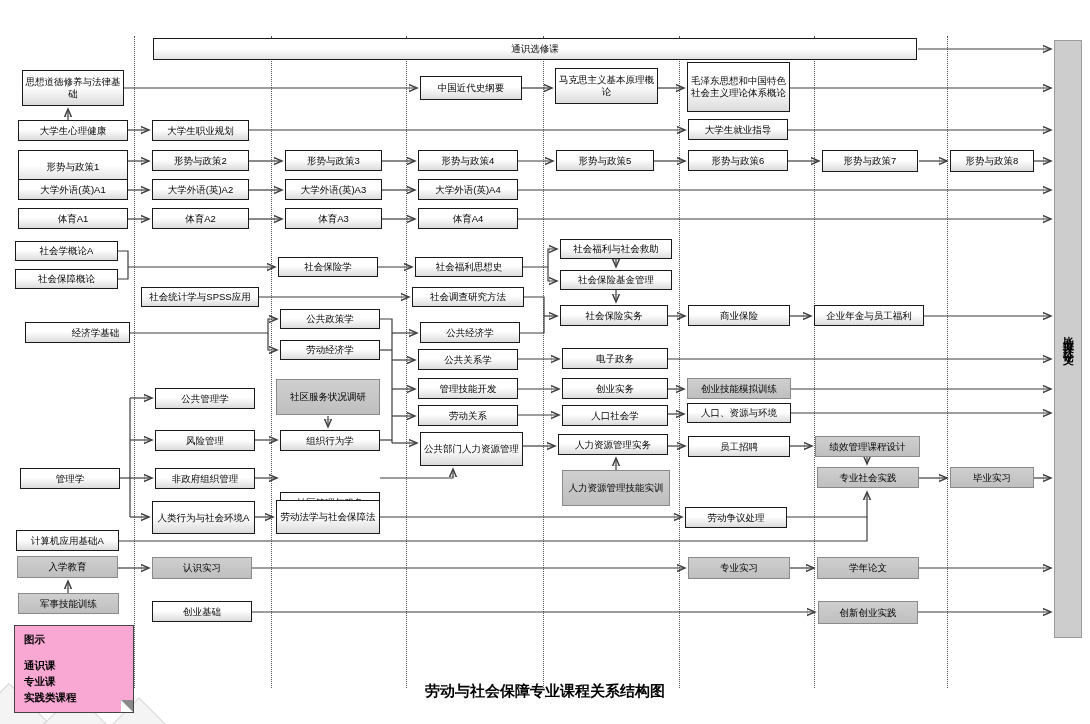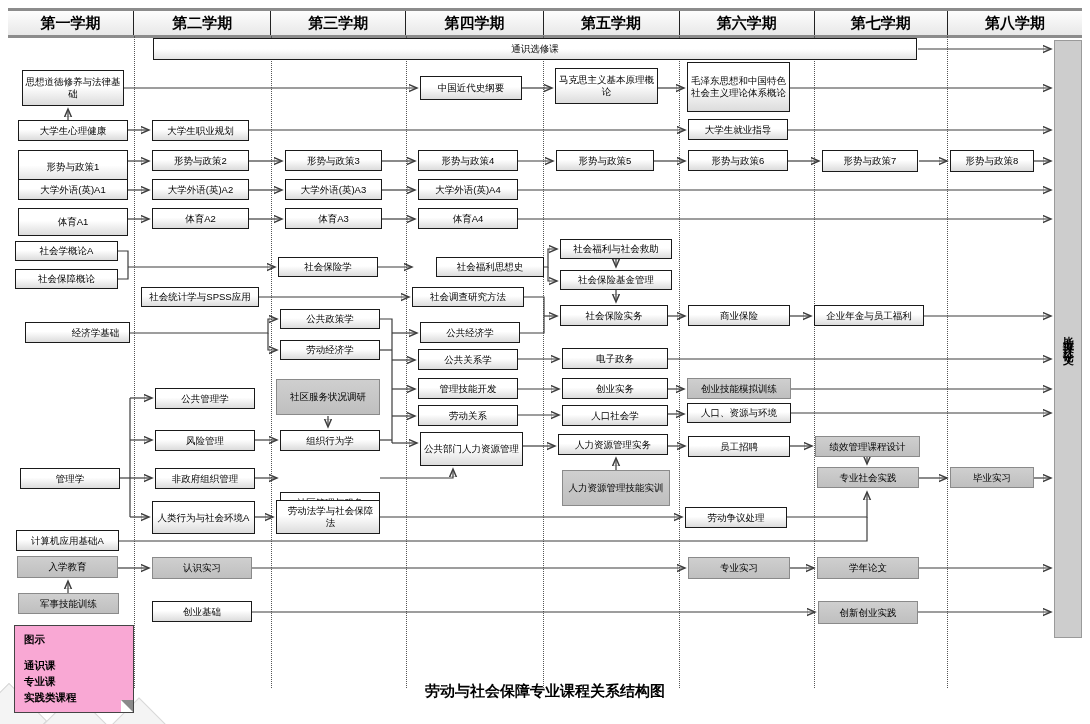--- a/index.html
+++ b/index.html
@@ -44,30 +44,20 @@
   #edges{position:absolute;left:0;top:0;z-index:2;pointer-events:none;}
   #edges path{fill:none;stroke:var(--line-color);stroke-width:1.2;}
   
   .curl{position:absolute;background:#f4f4f4;border:1px solid #d7d7d7;transform:rotate(45deg);z-index:1;}
 </style>
 </head>
 <body>
 
 <div id="page">
 
-  <div id="sem-header">
-      <div class="sem-cell" style="width: 126px;">第一学期</div>
-      <div class="sem-cell" style="width: 137px;">第二学期</div>
-      <div class="sem-cell" style="width: 135px;">第三学期</div>
-      <div class="sem-cell" style="width: 137px;">第四学期</div>
-      <div class="sem-cell" style="width: 136px;">第五学期</div>
-      <div class="sem-cell" style="width: 135px;">第六学期</div>
-      <div class="sem-cell" style="width: 133px;">第七学期</div>
-      <div class="sem-cell" style="width: 135px;">第八学期</div>
-    </div>
 
   <div id="dividers">
       <div class="divider" style="left: 134px;"></div>
       <div class="divider" style="left: 271px;"></div>
       <div class="divider" style="left: 406px;"></div>
       <div class="divider" style="left: 543px;"></div>
       <div class="divider" style="left: 679px;"></div>
       <div class="divider" style="left: 814px;"></div>
       <div class="divider" style="left: 947px;"></div>
     </div>
@@ -76,21 +66,21 @@
 
   <div id="grad-bar">
     <span>毕业设计（论文）</span>
   </div>
 
   <div id="nodes">
       <div class="node course" style="left: 22px; top: 70px; width: 102px; height: 36px;">思想道德修养与法律基础</div>
       <div class="node course" style="left: 18px; top: 120px; width: 110px; height: 21px;">大学生心理健康</div>
       <div class="node course" style="left: 18px; top: 150px; width: 110px; height: 34px;">形势与政策1</div>
       <div class="node course" style="left: 18px; top: 179px; width: 110px; height: 21px;">大学外语(英)A1</div>
-      <div class="node course" style="left: 18px; top: 208px; width: 110px; height: 28px;">体育A1</div>
+      <div class="node course" style="left: 18px; top: 208px; width: 110px; height: 21px;">体育A1</div>
       <div class="node course" style="left: 15px; top: 241px; width: 103px; height: 20px;">社会学概论A</div>
       <div class="node course" style="left: 15px; top: 269px; width: 103px; height: 20px;">社会保障概论</div>
       <div class="node course" style="left: 25px; top: 322px; width: 105px; height: 21px; padding-left: 38px;">经济学基础</div>
       <div class="node course" style="left: 20px; top: 468px; width: 100px; height: 21px;">管理学</div>
       <div class="node course" style="left: 16px; top: 530px; width: 103px; height: 21px;">计算机应用基础A</div>
       <div class="node practice" style="left: 17px; top: 556px; width: 101px; height: 22px;">入学教育</div>
       <div class="node practice" style="left: 18px; top: 593px; width: 101px; height: 21px;">军事技能训练</div>
       <div class="node course" style="left: 152px; top: 120px; width: 97px; height: 21px;">大学生职业规划</div>
       <div class="node course" style="left: 152px; top: 150px; width: 97px; height: 21px;">形势与政策2</div>
       <div class="node course" style="left: 152px; top: 179px; width: 97px; height: 21px;">大学外语(英)A2</div>
@@ -104,26 +94,26 @@
       <div class="node course" style="left: 152px; top: 601px; width: 100px; height: 21px;">创业基础</div>
       <div class="node course" style="left: 285px; top: 150px; width: 97px; height: 21px; text-align: right;">形势与政策3</div>
       <div class="node course" style="left: 285px; top: 179px; width: 97px; height: 21px;">大学外语(英)A3</div>
       <div class="node course" style="left: 285px; top: 208px; width: 97px; height: 21px;">体育A3</div>
       <div class="node course" style="left: 278px; top: 257px; width: 100px; height: 20px;">社会保险学</div>
       <div class="node course" style="left: 280px; top: 309px; width: 100px; height: 20px;">公共政策学</div>
       <div class="node course" style="left: 280px; top: 340px; width: 100px; height: 20px;">劳动经济学</div>
       <div class="node practice" style="left: 276px; top: 379px; width: 104px; height: 36px;">社区服务状况调研</div>
       <div class="node course" style="left: 280px; top: 430px; width: 100px; height: 21px;">组织行为学</div>
       <div class="node course" style="left: 280px; top: 468px; width: 100px; height: 21px; margin-top: 24px;">社区管理与服务</div>
-      <div class="node course" style="left: 276px; top: 500px; width: 104px; height: 34px; padding-left: 7px;">劳动法学与社会保障法</div>
+      <div class="node course" style="left: 276px; top: 500px; width: 104px; height: 34px;">劳动法学与社会保障法</div>
       <div class="node course" style="left: 420px; top: 76px; width: 102px; height: 24px;">中国近代史纲要</div>
       <div class="node course" style="left: 418px; top: 150px; width: 100px; height: 21px;">形势与政策4</div>
       <div class="node course" style="left: 418px; top: 179px; width: 100px; height: 21px;">大学外语(英)A4</div>
       <div class="node course" style="left: 418px; top: 208px; width: 100px; height: 21px;">体育A4</div>
-      <div class="node course" style="left: 436px; top: 257px; width: 108px; height: 20px;">社会福利思想史</div>
+      <div class="node course" style="left: 415px; top: 257px; width: 108px; height: 20px;">社会福利思想史</div>
       <div class="node course" style="left: 412px; top: 287px; width: 112px; height: 20px;">社会调查研究方法</div>
       <div class="node course" style="left: 420px; top: 322px; width: 100px; height: 21px;">公共经济学</div>
       <div class="node course" style="left: 418px; top: 349px; width: 100px; height: 21px;">公共关系学</div>
       <div class="node course" style="left: 418px; top: 378px; width: 100px; height: 21px;">管理技能开发</div>
       <div class="node course" style="left: 418px; top: 405px; width: 100px; height: 21px;">劳动关系</div>
       <div class="node course" style="left: 420px; top: 432px; width: 103px; height: 34px;">公共部门人力资源管理</div>
       <div class="node course" style="left: 555px; top: 68px; width: 103px; height: 36px;">马克思主义基本原理概论</div>
       <div class="node course" style="left: 556px; top: 150px; width: 98px; height: 21px;">形势与政策5</div>
       <div class="node course" style="left: 560px; top: 239px; width: 112px; height: 20px;">社会福利与社会救助</div>
       <div class="node course" style="left: 560px; top: 270px; width: 112px; height: 20px;">社会保险基金管理</div>

